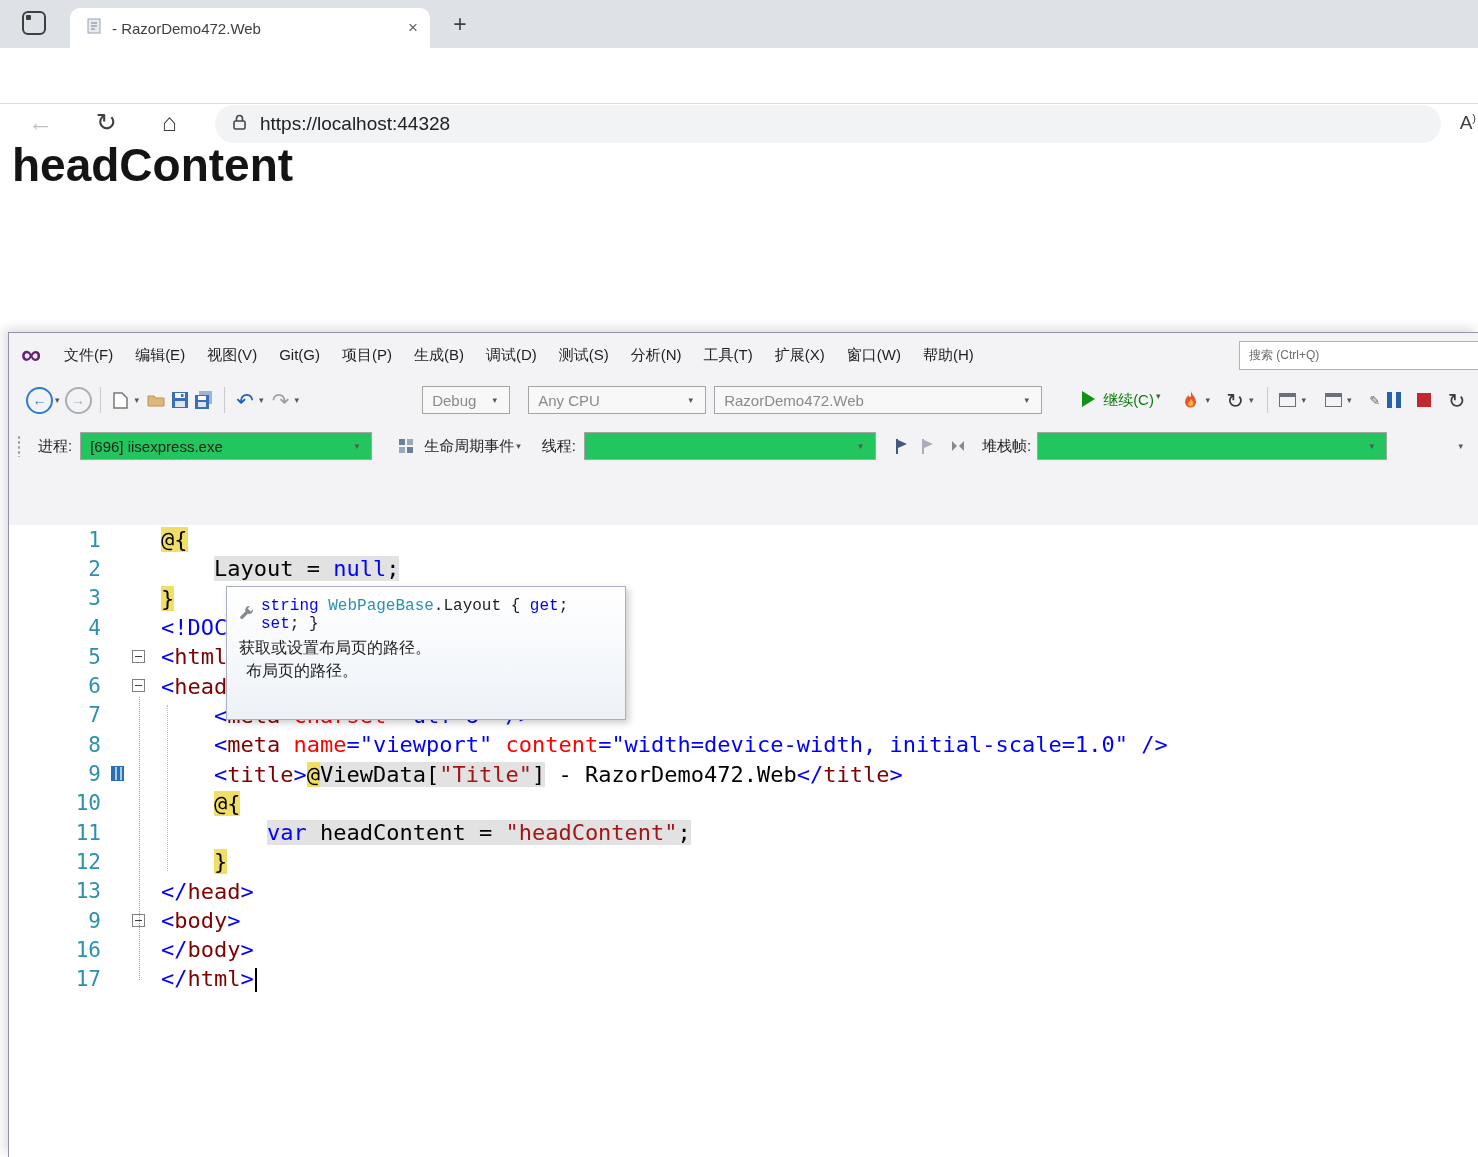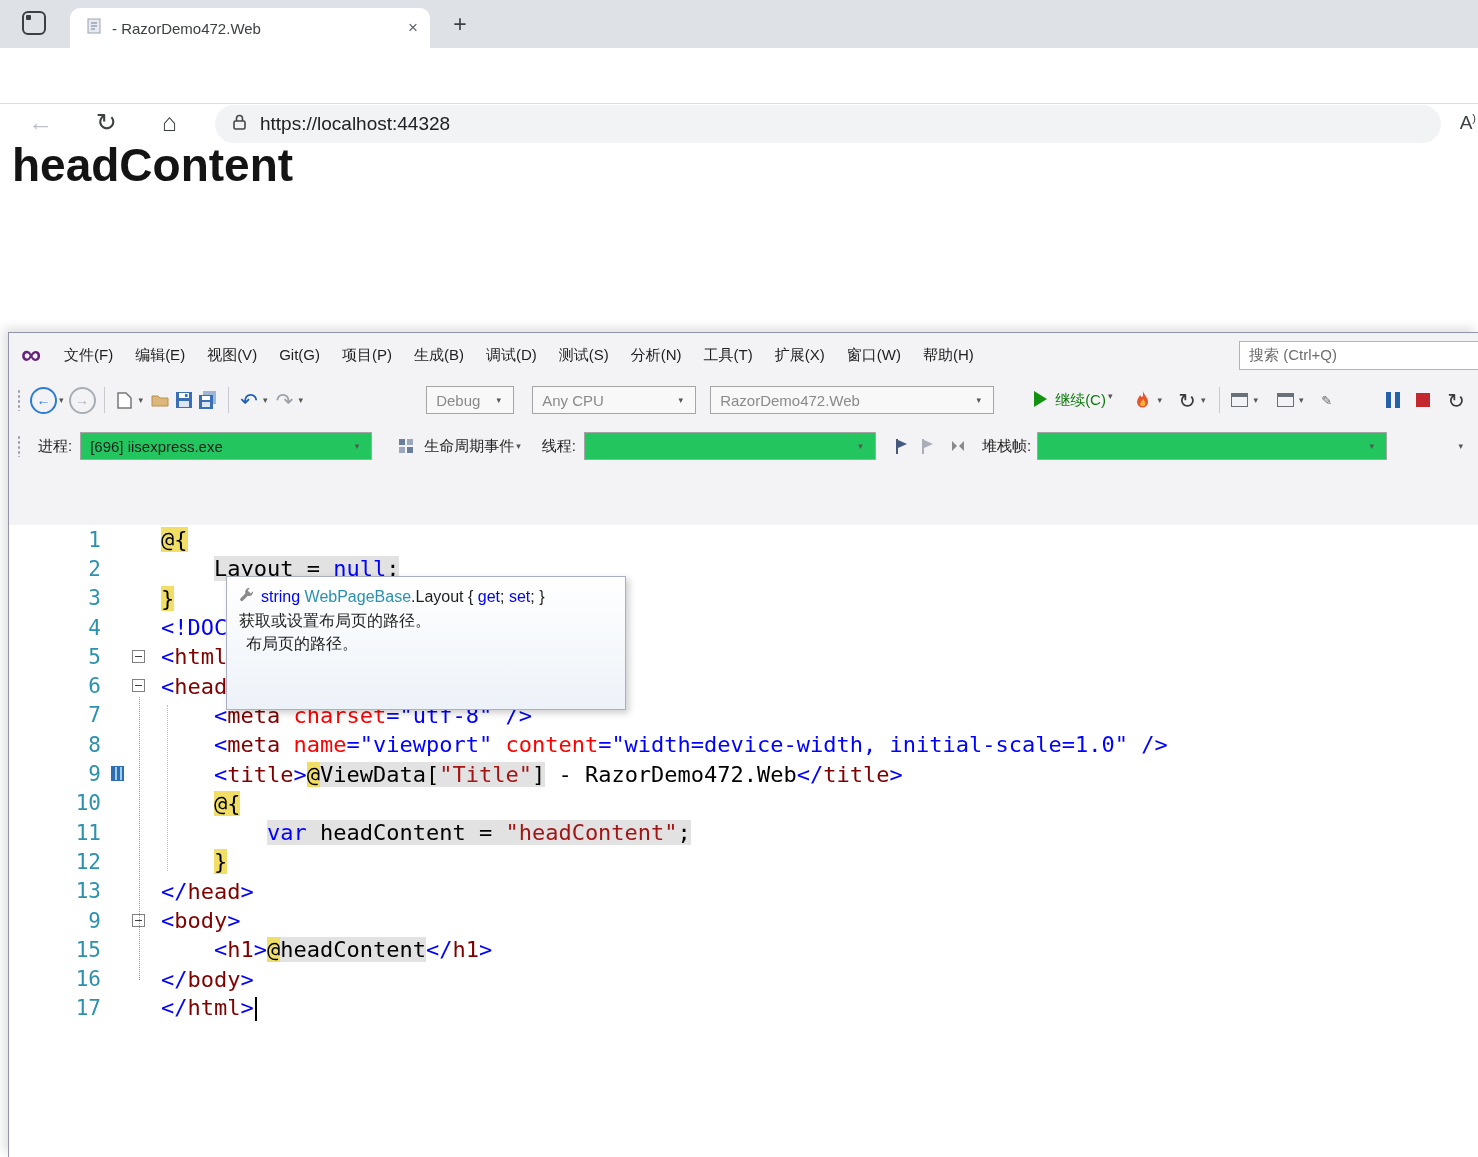--- a/index.html
+++ b/index.html
@@ -29,21 +29,21 @@
   .b-page-heading{position:absolute;left:12px;top:138px;font-size:46px;font-weight:700;color:#141414}
 
   
   .vs{position:absolute;left:8px;top:332px;right:0;bottom:0;background:#f3f3f6;
       border:1px solid #8f94a8;border-right:none;border-bottom:none;box-sizing:border-box;
       box-shadow:-4px -4px 10px rgba(0,0,0,.13);font-size:15px}
   .vs-menubar{position:absolute;top:0;left:0;right:0;height:44px;display:flex;align-items:center;padding-left:12px}
   .vs-logo{color:#68217a;font-size:28px;font-weight:bold;font-style:italic;margin-right:12px;line-height:1}
   .menu-item{padding:5px 11px;font-size:15px;color:#1e1e1e;white-space:nowrap}
   .vs-search{position:absolute;right:-1px;top:8px;width:240px;height:29px;background:#fff;border:1px solid #b0b3bd;
-             display:flex;align-items:center;padding-left:9px;color:#6d6d6d;font-size:15px;box-sizing:border-box}
+             display:flex;align-items:center;padding-left:9px;color:#6d6d6d;font-size:12px;box-sizing:border-box}
 
   .vs-toolbar1{position:absolute;top:44px;left:0;right:10px;height:46px;display:flex;align-items:center;padding-left:8px}
   .vs-toolbar2{position:absolute;top:90px;left:0;right:10px;height:46px;display:flex;align-items:center;padding-left:8px}
   .grip{width:4px;height:22px;margin-right:9px;background-image:radial-gradient(circle,#9a9aa8 1px,transparent 1.4px);background-size:4px 5px}
   .sep{width:1px;height:26px;background:#c9c9d2;margin:0 8px;flex:none}
   .tbtn{display:flex;align-items:center;justify-content:center;height:30px;min-width:24px;color:#444;flex:none}
   .carr{font-size:9px;color:#555;margin:0 5px 0 2px;flex:none}
   .circ{width:23px;height:23px;border-radius:50%;border:2px solid #2b7cd3;color:#2b7cd3;display:flex;align-items:center;
         justify-content:center;font-size:14px;font-weight:bold;flex:none}
   .circ.gray{border-color:#a8adb4;color:#a8adb4}
@@ -89,23 +89,23 @@
   .sg-csk{background:#e2e2e2;color:#0000ff}
   .sg-csstr{background:#e2e2e2;color:#a31515}
   .bookmark{position:absolute;left:2px;top:7px;width:13px;height:15px;border:1px solid #2e6db4;box-sizing:border-box;
             background:repeating-linear-gradient(90deg,#2e6db4 0 3px,#9ed0ea 3px 5px)}
   .outline-box{position:absolute;left:5px;top:8px;width:13px;height:13px;border:1px solid #808080;background:#fff;box-sizing:border-box}
   .outline-box::after{content:"";position:absolute;left:2px;right:2px;top:5px;height:1px;background:#404040}
   .dotline{position:absolute;border-left:1px dotted #9a9a9a;width:0}
   .text-caret{display:inline-block;width:2px;height:24px;background:#000;vertical-align:middle;margin-left:1px}
 
   
-  .tooltip{position:absolute;left:217px;top:51px;width:400px;height:134px;background:linear-gradient(#ffffff,#edf2f8);
+  .tooltip{position:absolute;left:217px;top:61px;width:400px;height:134px;background:linear-gradient(#ffffff,#edf2f8);
            border:1px solid #aab0bf;box-shadow:3px 3px 7px rgba(0,0,0,.2);box-sizing:border-box;padding:10px 12px;
-           font-family:Liberation Sans, sans-serif;font-size:16px;color:#1e1e1e;z-index:5}
+           font-family:Liberation Mono, monospace;font-size:16px;color:#1e1e1e;z-index:5}
   .tt-sigrow{display:flex;align-items:center;gap:7px}
   .sig-k{color:#0000ff}.sig-t{color:#2b91af}.sig-p{color:#1e1e1e}
   .tt-desc{margin-top:5px}
   .tt-returns{margin-top:15px}
   .tt-retval{margin-top:2px;padding-left:7px}
 </style>
 </head>
 <body>
 
 <div class="b-tabstrip">
@@ -198,25 +198,25 @@
       </span>
     <span class="sep"></span>
     <span class="tbtn uglyph blue">↶</span>
     <span class="carr">▾</span>
     <span class="tbtn uglyph gray">↷</span>
     <span class="carr">▾</span>
     <div class="combo" style="width:88px;margin-left:118px">
       <span>Debug</span>
         <span class="carr">▾</span>
     </div>
-    <div class="combo" style="width:164px;margin-left:18px">
+    <div class="combo" style="width:178px;margin-left:18px">
       <span>Any CPU</span>
         <span class="carr">▾</span>
     </div>
-    <div class="combo" style="width:284px;margin-left:14px">
+    <div class="combo" style="width:328px;margin-left:8px">
       <span>RazorDemo472.Web</span>
         <span class="carr">▾</span>
     </div>
     <span style="display:flex;align-items:flex-start;margin-left:40px">
       <span class="playtri"></span>
       <span class="green-label">继续(C)</span>
       <span class="carr">▾</span>
     </span>
     <span class="tbtn" style="margin-left:14px">
         <svg width="14" height="18" viewBox="0 0 14 18">
@@ -372,26 +372,20 @@
         </div>
         <div class="code-row">
           <div class="line-num">9</div>
           <div class="ind-col"></div>
           <div class="out-col">
             <div class="outline-box"></div>
           </div>
           <div class="code-text"><span class="sg-d">&lt;</span><span class="sg-tag">body</span><span class="sg-d">&gt;</span></div>
         </div>
         <div class="code-row">
-          <div class="line-num">15</div>
-          <div class="ind-col"></div>
-          <div class="out-col"></div>
-          <div class="code-text"><span class="sg-txt">    </span><span class="sg-d">&lt;</span><span class="sg-tag">h1</span><span class="sg-d">&gt;</span><span class="sg-razor">@</span><span class="sg-cs">headContent</span><span class="sg-d">&lt;/</span><span class="sg-tag">h1</span><span class="sg-d">&gt;</span></div>
-        </div>
-        <div class="code-row">
           <div class="line-num">16</div>
           <div class="ind-col"></div>
           <div class="out-col"></div>
           <div class="code-text"><span class="sg-d">&lt;/</span><span class="sg-tag">body</span><span class="sg-d">&gt;</span></div>
         </div>
         <div class="code-row">
           <div class="line-num">17</div>
           <div class="ind-col"></div>
           <div class="out-col"></div>
           <div class="code-text"><span class="sg-d">&lt;/</span><span class="sg-tag">html</span><span class="sg-d">&gt;</span><span class="text-caret"></span></div>

